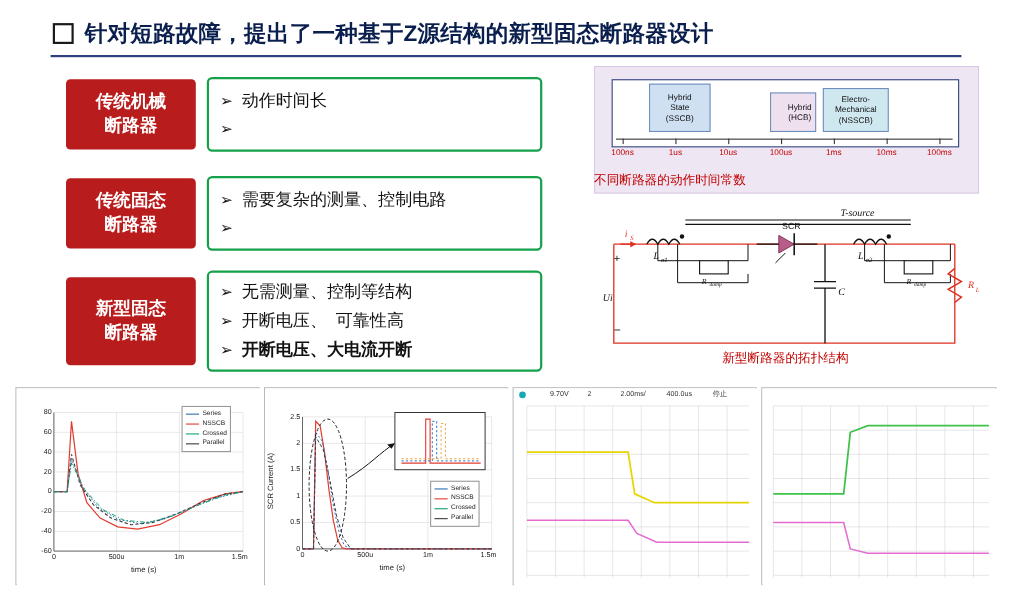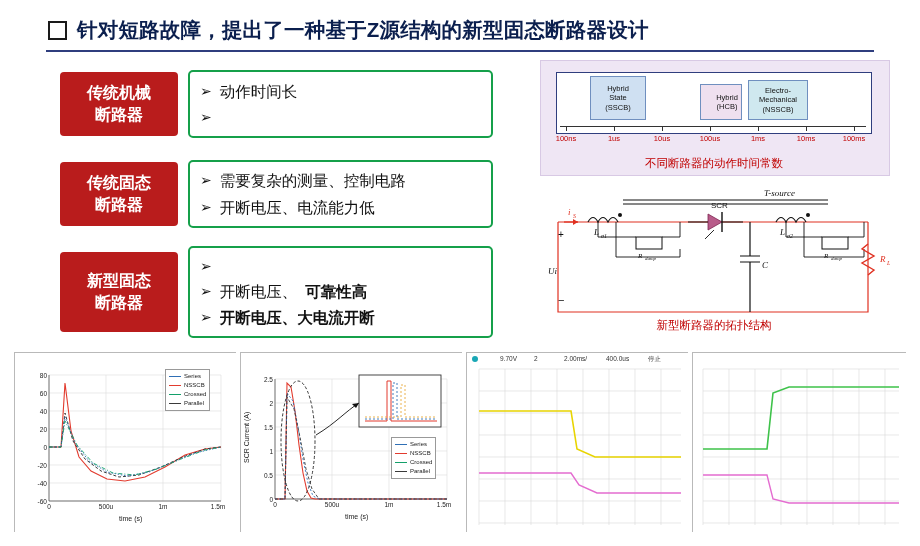--- a/index.html
+++ b/index.html
@@ -31,21 +31,21 @@
   }
   .lbl.purple{background:#b91c1c;}
   .cbox{
     position:absolute;border:2.2px solid #15a04a;border-radius:5px;background:#fff;
     display:flex;flex-direction:column;justify-content:center;gap:7px;padding:6px 10px;
     box-sizing:border-box;
   }
   .citem{display:flex;align-items:flex-start;gap:8px;font-size:15.5px;color:#111;line-height:1.25;}
   .citem .arrow{color:#111;font-size:14px;line-height:1.3;flex:none;}
   .citem.bold{font-weight:bold;}
-  .citem .b{font-weight:bold;}
+  .citem .b{font-weight:normal;}
 
   
   #lbl1{left:60px;top:72px;width:118px;height:64px;}
   #box1{left:188px;top:70px;width:305px;height:68px;}
   
   #lbl2{left:60px;top:162px;width:118px;height:64px;}
   #box2{left:188px;top:160px;width:305px;height:68px;}
   
   #lbl3{left:60px;top:252px;width:118px;height:80px;}
   #box3{left:188px;top:246px;width:305px;height:92px;}
@@ -64,21 +64,21 @@
     font-size:7.5px;text-align:center;color:#111;line-height:1.25;
     display:flex;flex-direction:column;align-items:center;justify-content:center;
   }
   #trb1{left:590px;top:76px;width:56px;height:44px;background:#cfe0f2;}
   #trb2{left:700px;top:84px;width:42px;height:36px;background:#efe0ef;padding-left:12px;}
   #trb3{left:748px;top:80px;width:60px;height:40px;background:#cfe8ef;}
   .tr-axis{position:absolute;left:560px;top:126px;width:306px;height:1px;background:#333;}
   .tr-tick{position:absolute;width:1px;height:5px;background:#333;top:126px;}
   .tr-ticklbl{position:absolute;top:134px;font-size:7.5px;color:#c00000;transform:translateX(-50%);}
   .tr-caption{
-    position:absolute;left:540px;top:156px;width:348px;text-align:center;
+    position:absolute;left:540px;top:156px;width:348px;text-align:left;
     font-size:11.5px;color:#c00000;
   }
 
   
   .circuit{position:absolute;left:528px;top:182px;width:372px;height:150px;}
   .circ-caption{
     position:absolute;left:528px;top:318px;width:372px;text-align:center;
     font-size:11.5px;color:#c00000;
   }
 
@@ -129,31 +129,31 @@
     <span>传统固态</span>
     <span>断路器</span>
   </div>
   <div class="cbox" id="box2">
     <div class="citem">
       <span class="arrow">➢</span>
       <span>需要复杂的测量、控制电路</span>
     </div>
     <div class="citem">
       <span class="arrow">➢</span>
-      <span>开断电压、电流能力低</span>
     </div>
   </div>
 
   <div class="lbl purple" id="lbl3">
     <span>新型固态</span>
     <span>断路器</span>
   </div>
   <div class="cbox" id="box3">
     <div class="citem">
       <span class="arrow">➢</span>
+      <span>无需测量、控制等结构</span>
     </div>
     <div class="citem">
       <span class="arrow">➢</span>
       <span>开断电压、</span>
         <span class="b">可靠性高</span>
     </div>
     <div class="citem bold">
       <span class="arrow">➢</span>
       <span>开断电压、大电流开断</span>
     </div>

